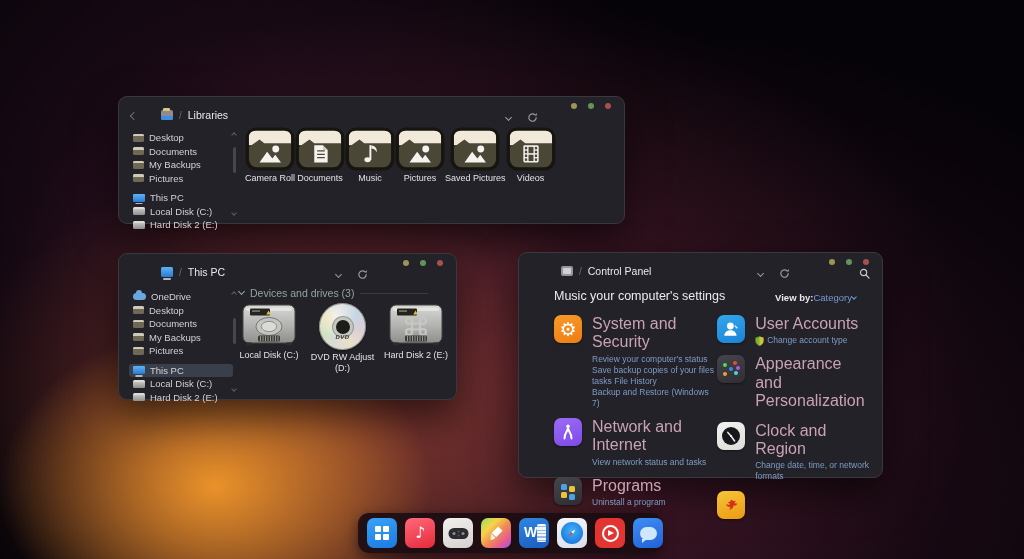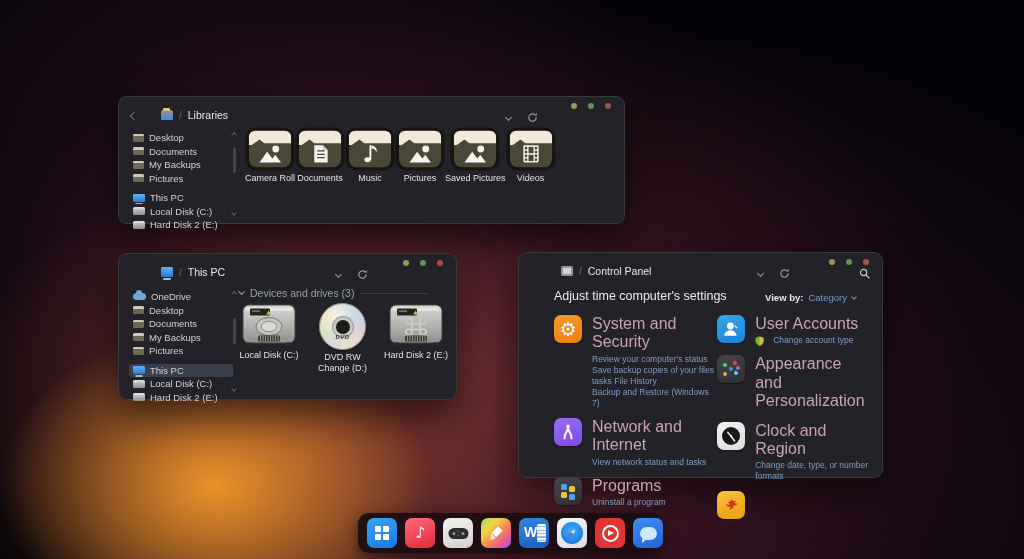--- a/index.html
+++ b/index.html
@@ -64,38 +64,38 @@
   .dvd{width:47px;height:47px;border-radius:50%;position:relative;margin-top:1px;
     background:
       radial-gradient(circle at 35% 28%, rgba(255,255,255,.6), transparent 48%),
       conic-gradient(from 210deg,#dadad8,#cfe3c0 12%,#e8dcb0 24%,#dadad8 38%,#c4d6e4 55%,#dccfd6 70%,#e8e0c8 85%,#dadad8);
     box-shadow:inset 0 0 0 1px #93938f, 0 1px 2px rgba(0,0,0,.5);}
   .dvd::before{content:"";position:absolute;inset:0;margin:auto;width:14px;height:14px;border-radius:50%;
     background:#1c1c1a;box-shadow:0 0 0 3px #c6c6c2,0 0 0 4px #9c9c96;}
   .dvd-label{position:absolute;left:50%;top:66%;transform:translateX(-50%);font-size:6px;font-weight:bold;font-style:italic;color:#3c3c36;letter-spacing:.4px;}
   
   .cp-heading{position:absolute;color:#edeaef;font-size:12.5px;}
-  .viewby{position:absolute;display:flex;align-items:center;gap:5px;}
+  .viewby{position:absolute;display:flex;align-items:center;}
   .viewby-label{color:#e9e7ec;font-size:9.5px;font-weight:bold;}
   .viewby-value{color:#6f9bd1;font-size:9.5px;}
   .chev-blue{display:inline-block;width:4px;height:4px;border-right:1.2px solid #6f9bd1;border-bottom:1.2px solid #6f9bd1;transform:rotate(45deg);margin-top:-2px;}
   .cp-cols{position:absolute;display:flex;}
   .cp-col{display:flex;flex-direction:column;}
   .cat-row{display:flex;gap:10px;margin-bottom:9px;}
   .cat-icon{width:28px;height:28px;border-radius:7px;flex:0 0 auto;display:flex;align-items:center;justify-content:center;position:relative;box-shadow:0 1px 2px rgba(0,0,0,.45);}
   .ci-orange{background:linear-gradient(160deg,#f79a2a,#ee7d12);}
   .ci-purple{background:linear-gradient(160deg,#9a6cf5,#7d4ae8);}
   .ci-dark{background:linear-gradient(160deg,#45454b,#2e2e33);}
   .ci-blue{background:linear-gradient(160deg,#34a7ec,#1b82d6);}
   .ci-white{background:linear-gradient(160deg,#f2f2f0,#dcdcd8);}
   .ci-yellow{background:linear-gradient(160deg,#f6c53c,#ec9a10);}
   .cat-text{display:flex;flex-direction:column;max-width:132px;}
   .cat-title{color:#c9a2b6;font-size:16px;line-height:1.15;margin-bottom:2px;}
   .cat-link{color:#7d9cc4;font-size:8.5px;line-height:1.3;}
-  .link-with-shield{display:flex;align-items:center;gap:9px;}
+  .link-with-shield{display:flex;align-items:center;gap:3px;}
   .gear-glyph{color:#fff;font-size:19px;line-height:1;font-family:"DejaVu Sans",sans-serif;}
   .dots-art{position:relative;width:20px;height:20px;}
   .da{position:absolute;width:4px;height:4px;border-radius:50%;}
   .prog-grid{position:relative;width:16px;height:16px;}
   .pg{position:absolute;width:6px;height:6px;border-radius:1.5px;}
   
   .dock{position:absolute;left:358px;top:513px;width:304px;height:40px;background:rgba(26,13,18,.92);
     border-radius:11px;display:flex;align-items:center;gap:8px;padding:0 9px;box-shadow:0 4px 14px rgba(0,0,0,.5);}
   .dock-icon{width:30px;height:30px;border-radius:7px;position:relative;display:flex;align-items:center;justify-content:center;flex:0 0 auto;}
   .dk-windows{background:linear-gradient(160deg,#38a3f8,#1b7ae0);}
@@ -355,21 +355,21 @@
           <rect x="9" y="40.5" width="6" height="3" rx="1" fill="#2d2d29"></rect>
             <rect x="49" y="40.5" width="6" height="3" rx="1" fill="#2d2d29"></rect>
         </svg>
         <div class="drive-label">Local Disk (C:)</div>
       </div>
 
       <div class="drive-tile">
         <div class="dvd">
           <span class="dvd-label">DVD</span>
         </div>
-        <div class="drive-label" style="max-width:70px;">DVD RW Change (D:)</div>
+        <div class="drive-label" style="max-width:70px;">DVD RW Adjust (D:)</div>
       </div>
 
       <div class="drive-tile">
         <svg width="64" height="46" viewBox="0 0 64 46">
           <defs>
               <linearGradient id="hddg2" x1="0" y1="0" x2="0" y2="1">
                 <stop offset="0" stop-color="#d8d8d6"></stop>
                 <stop offset=".55" stop-color="#b2b2b0"></stop>
                 <stop offset="1" stop-color="#8e8e8c"></stop>
               </linearGradient>
@@ -417,21 +417,21 @@
             <path d="M10.8 1.2v2.6H8.2z" fill="#9a98a0"></path>
           </svg>
       </div>
       <div class="tb-actions" style="right:12px;">
         <svg width="11" height="11" viewBox="0 0 12 12">
             <circle cx="5" cy="5" r="3.4" fill="none" stroke="#c9c7cd" stroke-width="1.3"></circle>
             <path d="M7.7 7.7L11 11" stroke="#c9c7cd" stroke-width="1.4" stroke-linecap="round"></path>
           </svg>
       </div>
     </div>
-    <div class="cp-heading" style="left:35px;top:36px;">Adjust time computer's settings</div>
+    <div class="cp-heading" style="left:35px;top:36px;">Music your computer's settings</div>
     <div class="viewby" style="right:26px;top:39px;">
       <span class="viewby-label">View by:</span>
       <span class="viewby-value">Category</span>
       <span class="chev-blue"></span>
     </div>
     <div class="cp-cols" style="left:35px;top:62px;right:10px;">
 
       <div class="cp-col" style="width:176px;">
         <div class="cat-row">
           <div class="cat-icon ci-orange">
@@ -516,21 +516,21 @@
               <circle cx="11" cy="11" r="9" fill="#17171c"></circle>
               <g stroke="#f0f0ee" stroke-width="1.5" stroke-linecap="round">
                 <path d="M11 11L7.8 7.4"></path>
                   <path d="M11 11l3.6 5"></path>
               </g>
               <circle cx="11" cy="11" r="1.1" fill="#f0f0ee"></circle>
             </svg>
           </div>
           <div class="cat-text">
             <div class="cat-title">Clock and Region</div>
-            <div class="cat-link">Change date, type, or number formats</div>
+            <div class="cat-link">Change date, time, or network formats</div>
           </div>
         </div>
         <div class="cat-row">
           <div class="cat-icon ci-yellow">
             <svg width="18" height="18" viewBox="0 0 20 20">
               <path d="M10 3.5c.4 2.6-1.8 3.5-4.5 3.3 1.8 1.2 2.7 1 3.3 2.6-2.2.4-3 .2-4.4-.6.8 2.4 2.4 3.4 4.8 3.2.2 1.4-.4 2.3-1.4 3.3 2.8-.4 4.7-2 5.1-4.7 2 .2 3.4-.6 4.2-2.4-1.6.4-2.8.2-3.7-.6 1-.6 1.6-1.4 1.9-2.7-3.3 1.5-4.5-.5-5.3-1.4z" fill="#d6301e"></path>
             </svg>
           </div>
         </div>
       </div>

